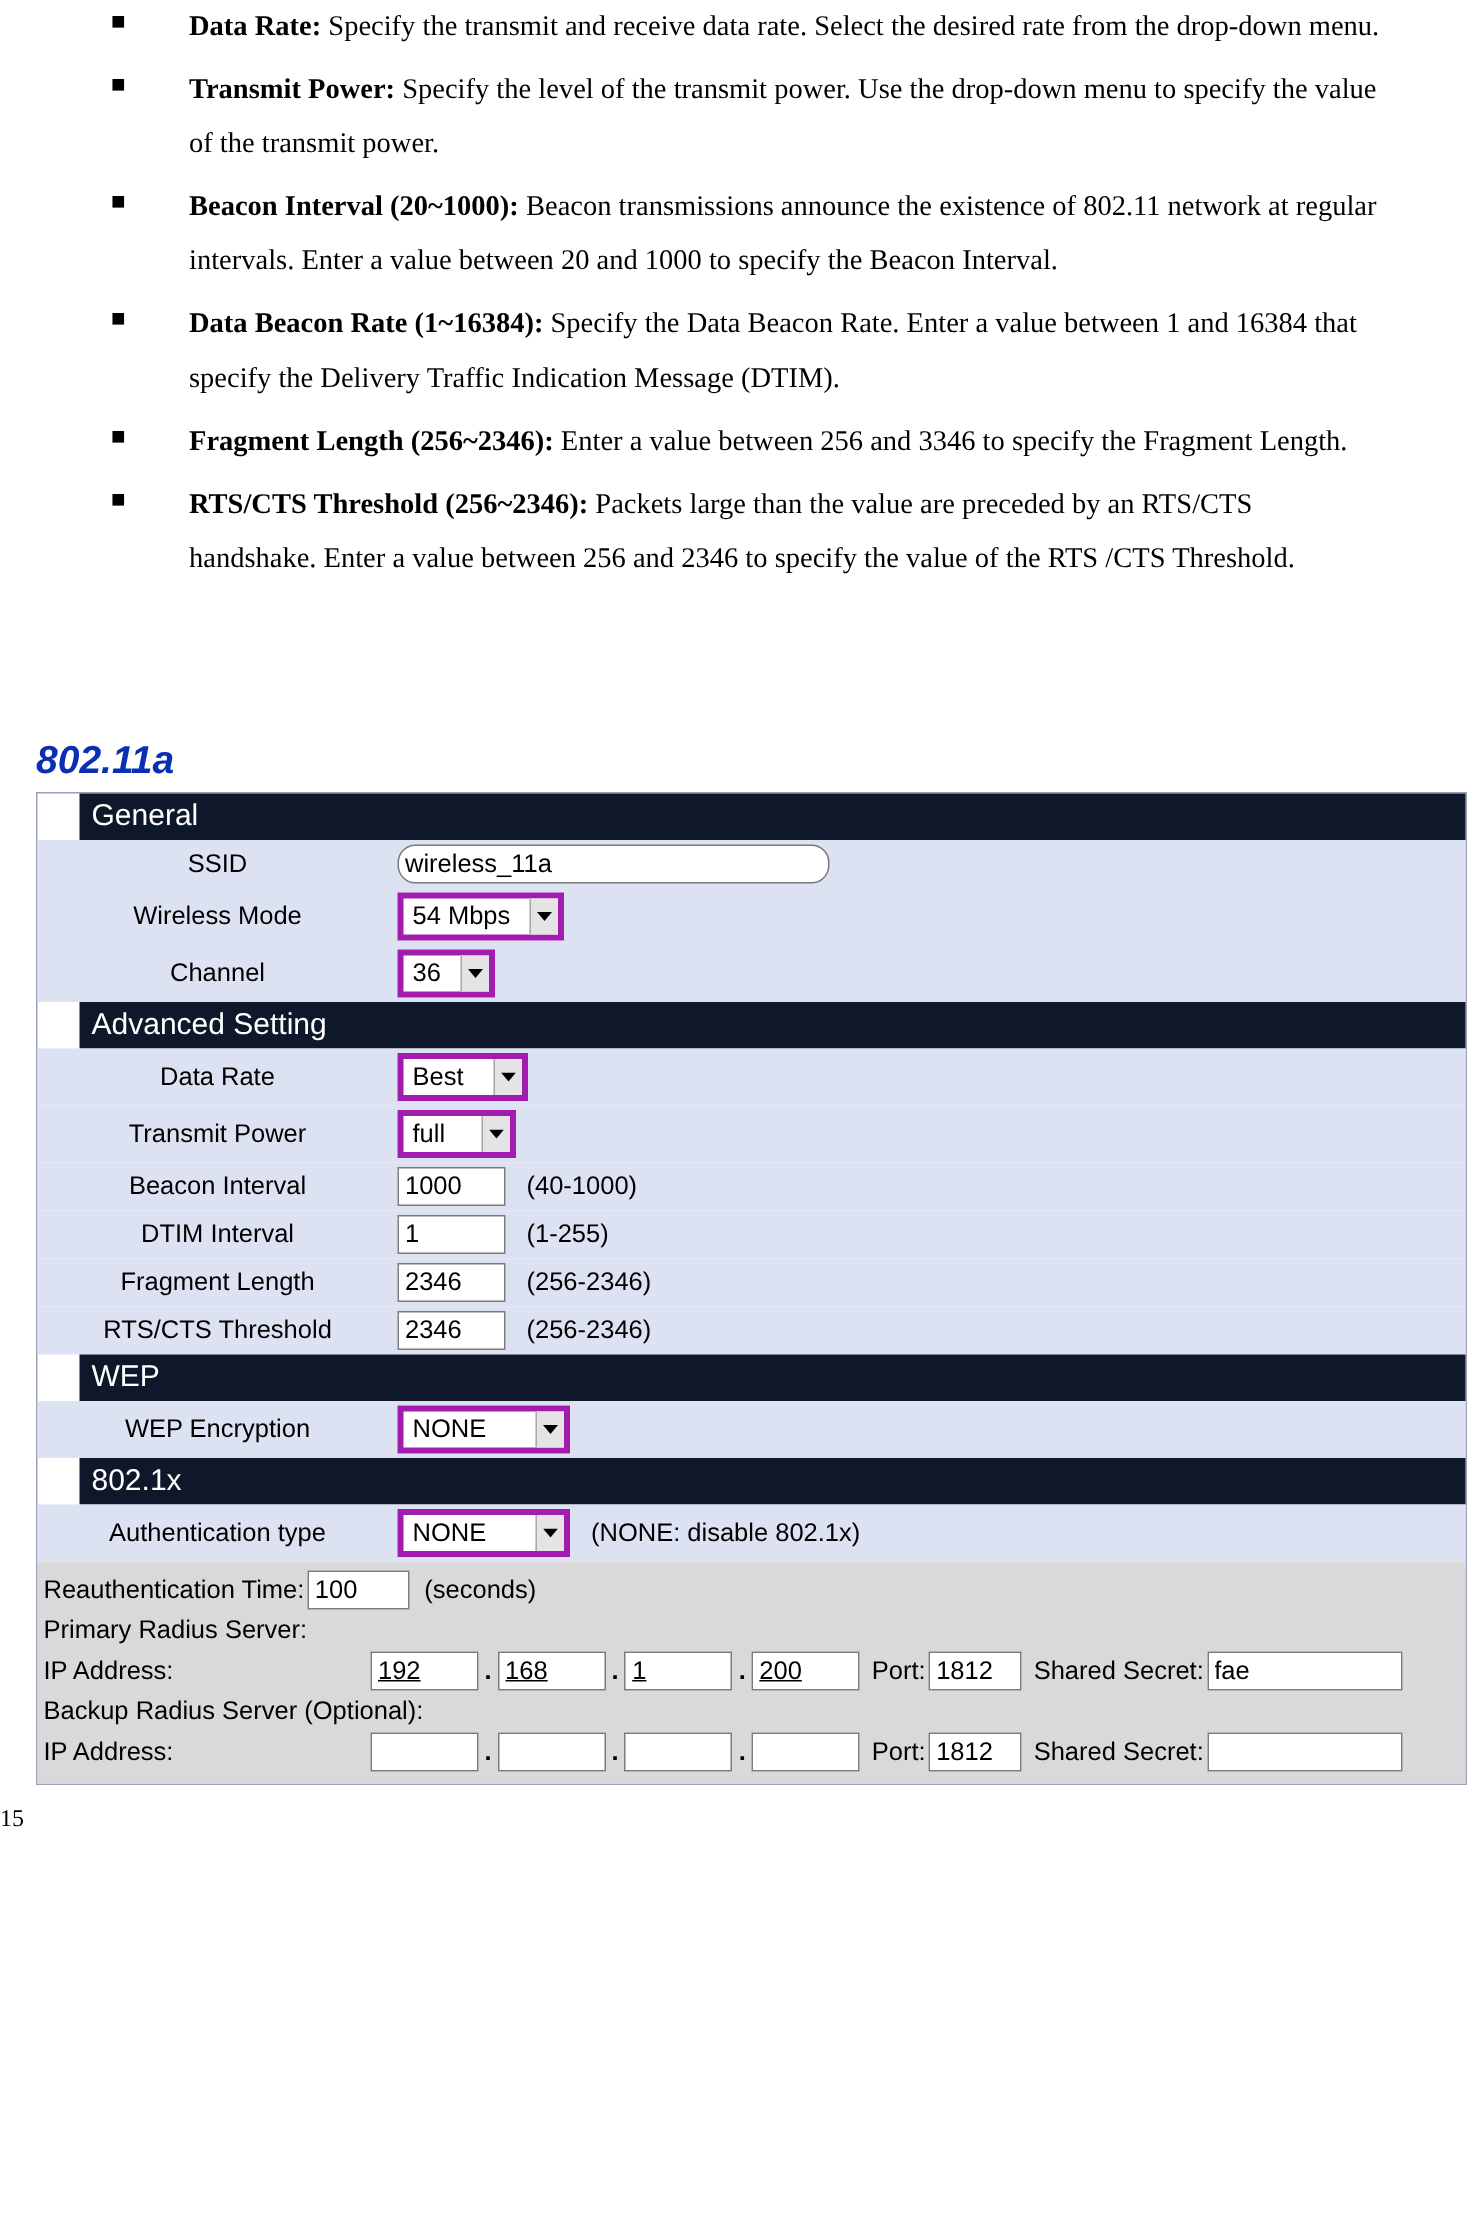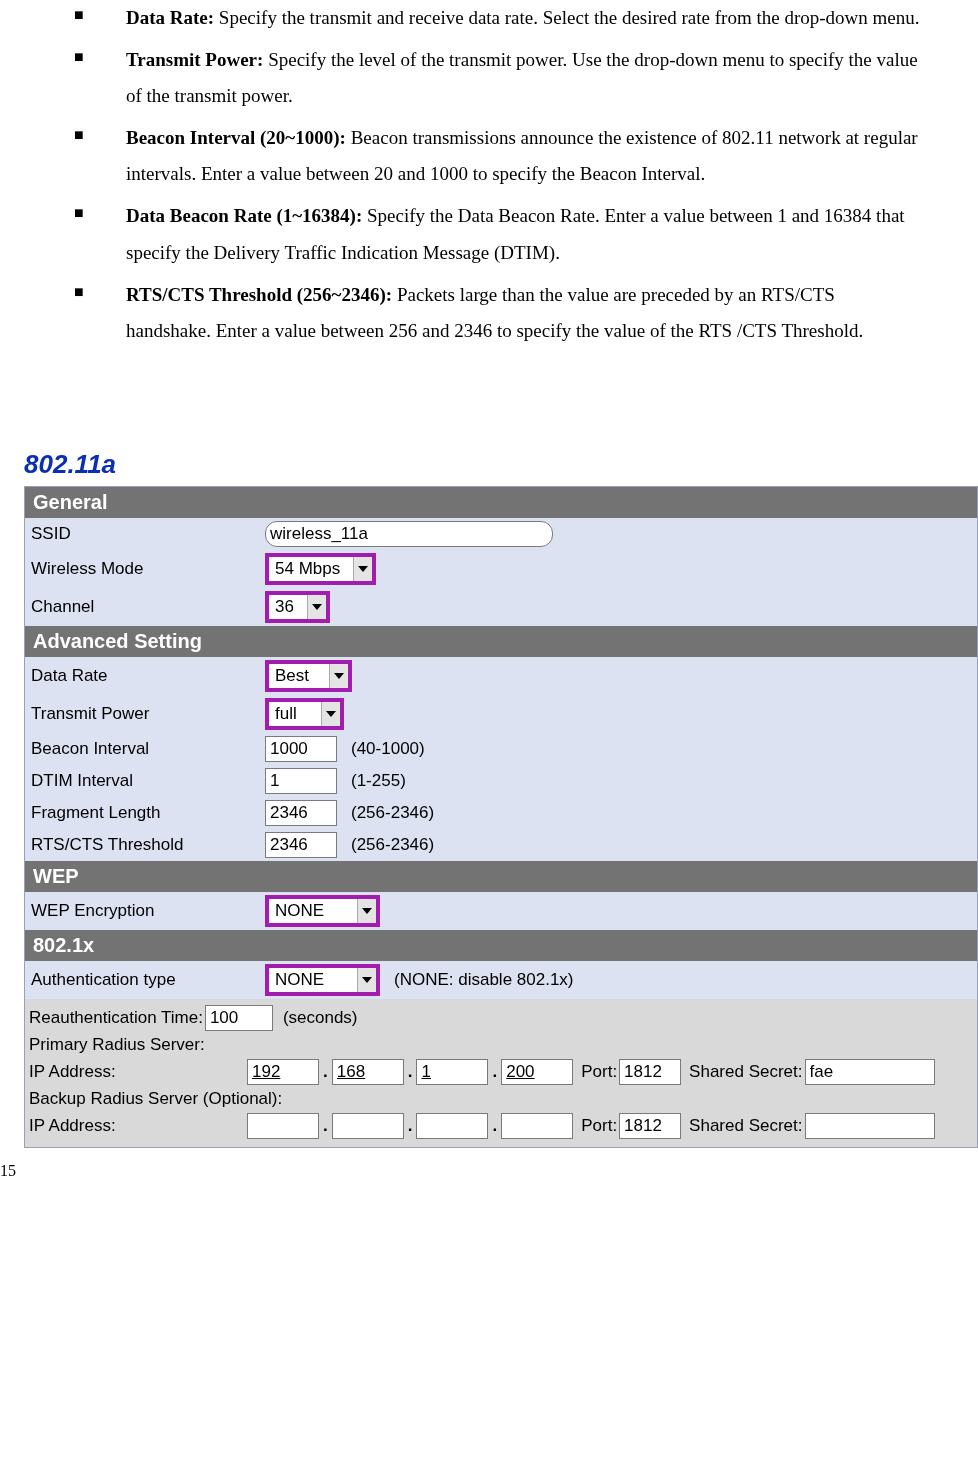--- a/index.html
+++ b/index.html
@@ -38,34 +38,35 @@
 
   .config-panel {
     font-family: Arial, sans-serif;
     font-size: 17px;
     color: #000;
     width: 952px;
     margin-left: 24px;
     border: 1px solid #9aa0b8;
   }
   .section-bar {
-    background: #737373;
+    background: #0f172a;
     color: #fff;
-    font-weight: bold;
+    font-weight: normal;
     font-size: 20px;
     padding: 4px 8px 4px 8px;
+    margin-left: 28px;
   }
   .row {
     display: flex;
     align-items: center;
     background: #dce2f2;
     padding: 3px 4px;
     gap: 6px;
   }
-  .label { width: 228px; padding-left: 2px; }
+  .label { width: 228px; padding-left: 2px; text-align: center; }
   .ctrl-input {
     font-family: Arial, sans-serif;
     font-size: 17px;
     background: #fff;
     border: 1px solid #7a7a7a;
     height: 22px;
     padding: 1px 4px;
     box-sizing: content-box;
   }
   .w-text { width: 278px; border-radius: 12px; }
@@ -112,20 +113,21 @@
 </style>
 </head>
 <body>
 
 <div class="content">
   <ul class="desc">
     <li><b>Data Rate:</b><span> Specify the transmit and receive data rate. Select the desired rate from the drop-down menu.</span></li>
     <li><b>Transmit Power:</b><span> Specify the level of the transmit power. Use the drop-down menu to specify the value of the transmit power.</span></li>
     <li><b>Beacon Interval (20~1000):</b><span> Beacon transmissions announce the existence of 802.11 network at regular intervals. Enter a value between 20 and 1000 to specify the Beacon Interval.</span></li>
     <li><b>Data Beacon Rate (1~16384):</b><span> Specify the Data Beacon Rate. Enter a value between 1 and 16384 that specify the Delivery Traffic Indication Message (DTIM).</span></li>
+    <li><b>Fragment Length (256~2346):</b><span> Enter a value between 256 and 3346 to specify the Fragment Length.</span></li>
     <li><b>RTS/CTS Threshold (256~2346):</b><span> Packets large than the value are preceded by an RTS/CTS handshake. Enter a value between 256 and 2346 to specify the value of the RTS /CTS Threshold.</span></li>
   </ul>
 </div>
 
 <div class="heading-802">802.11a</div>
 
 <div class="config-panel">
 
   <div class="section-bar">General</div>
   <div class="row">

